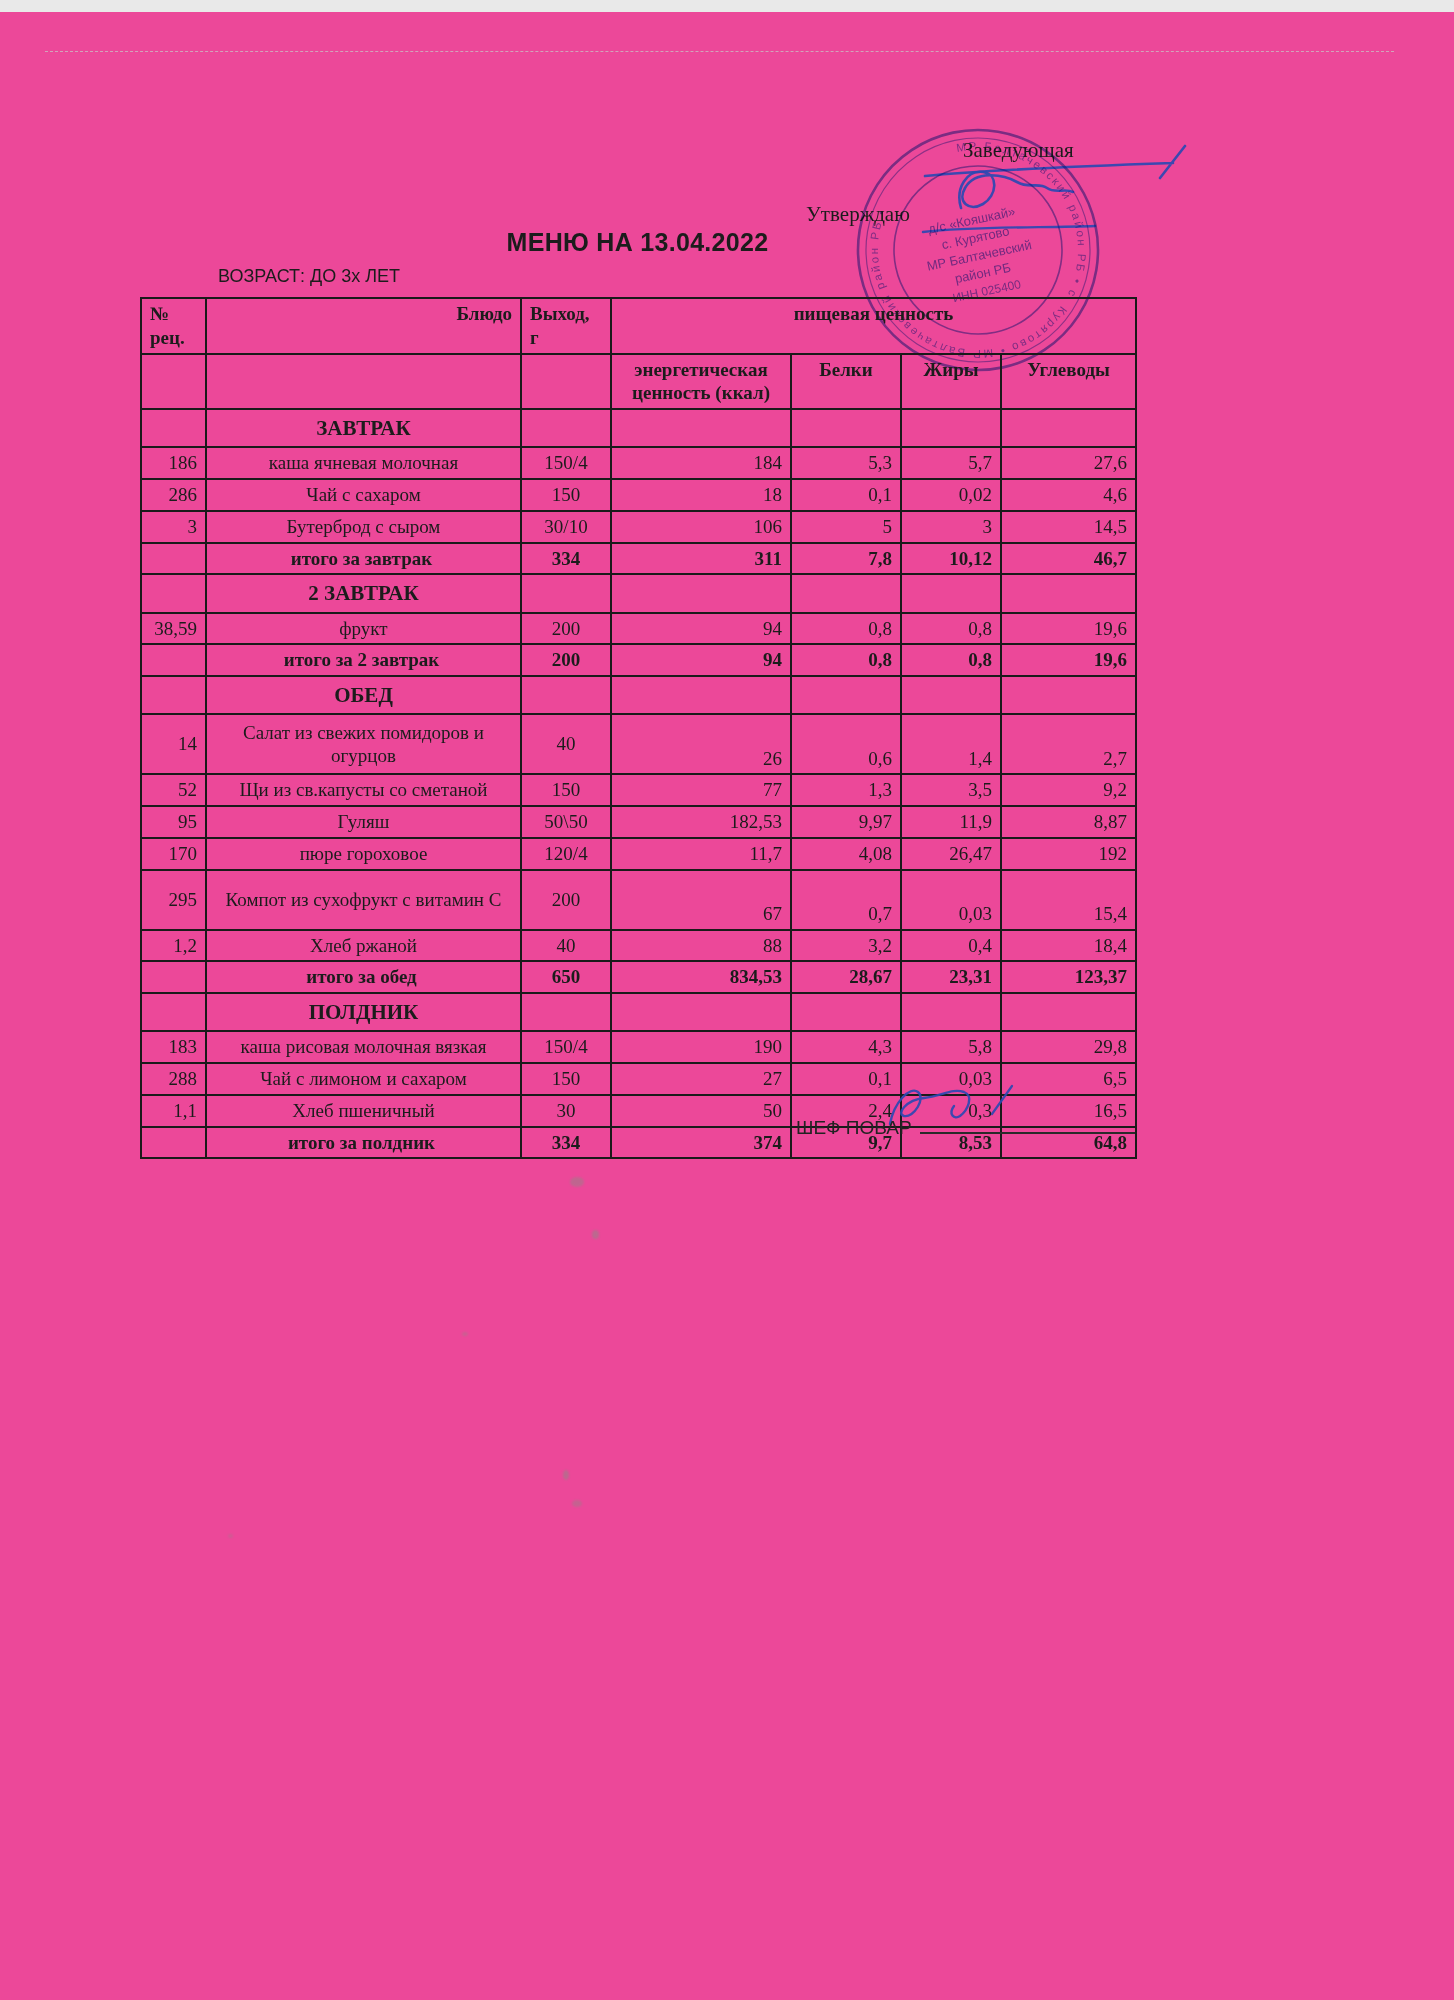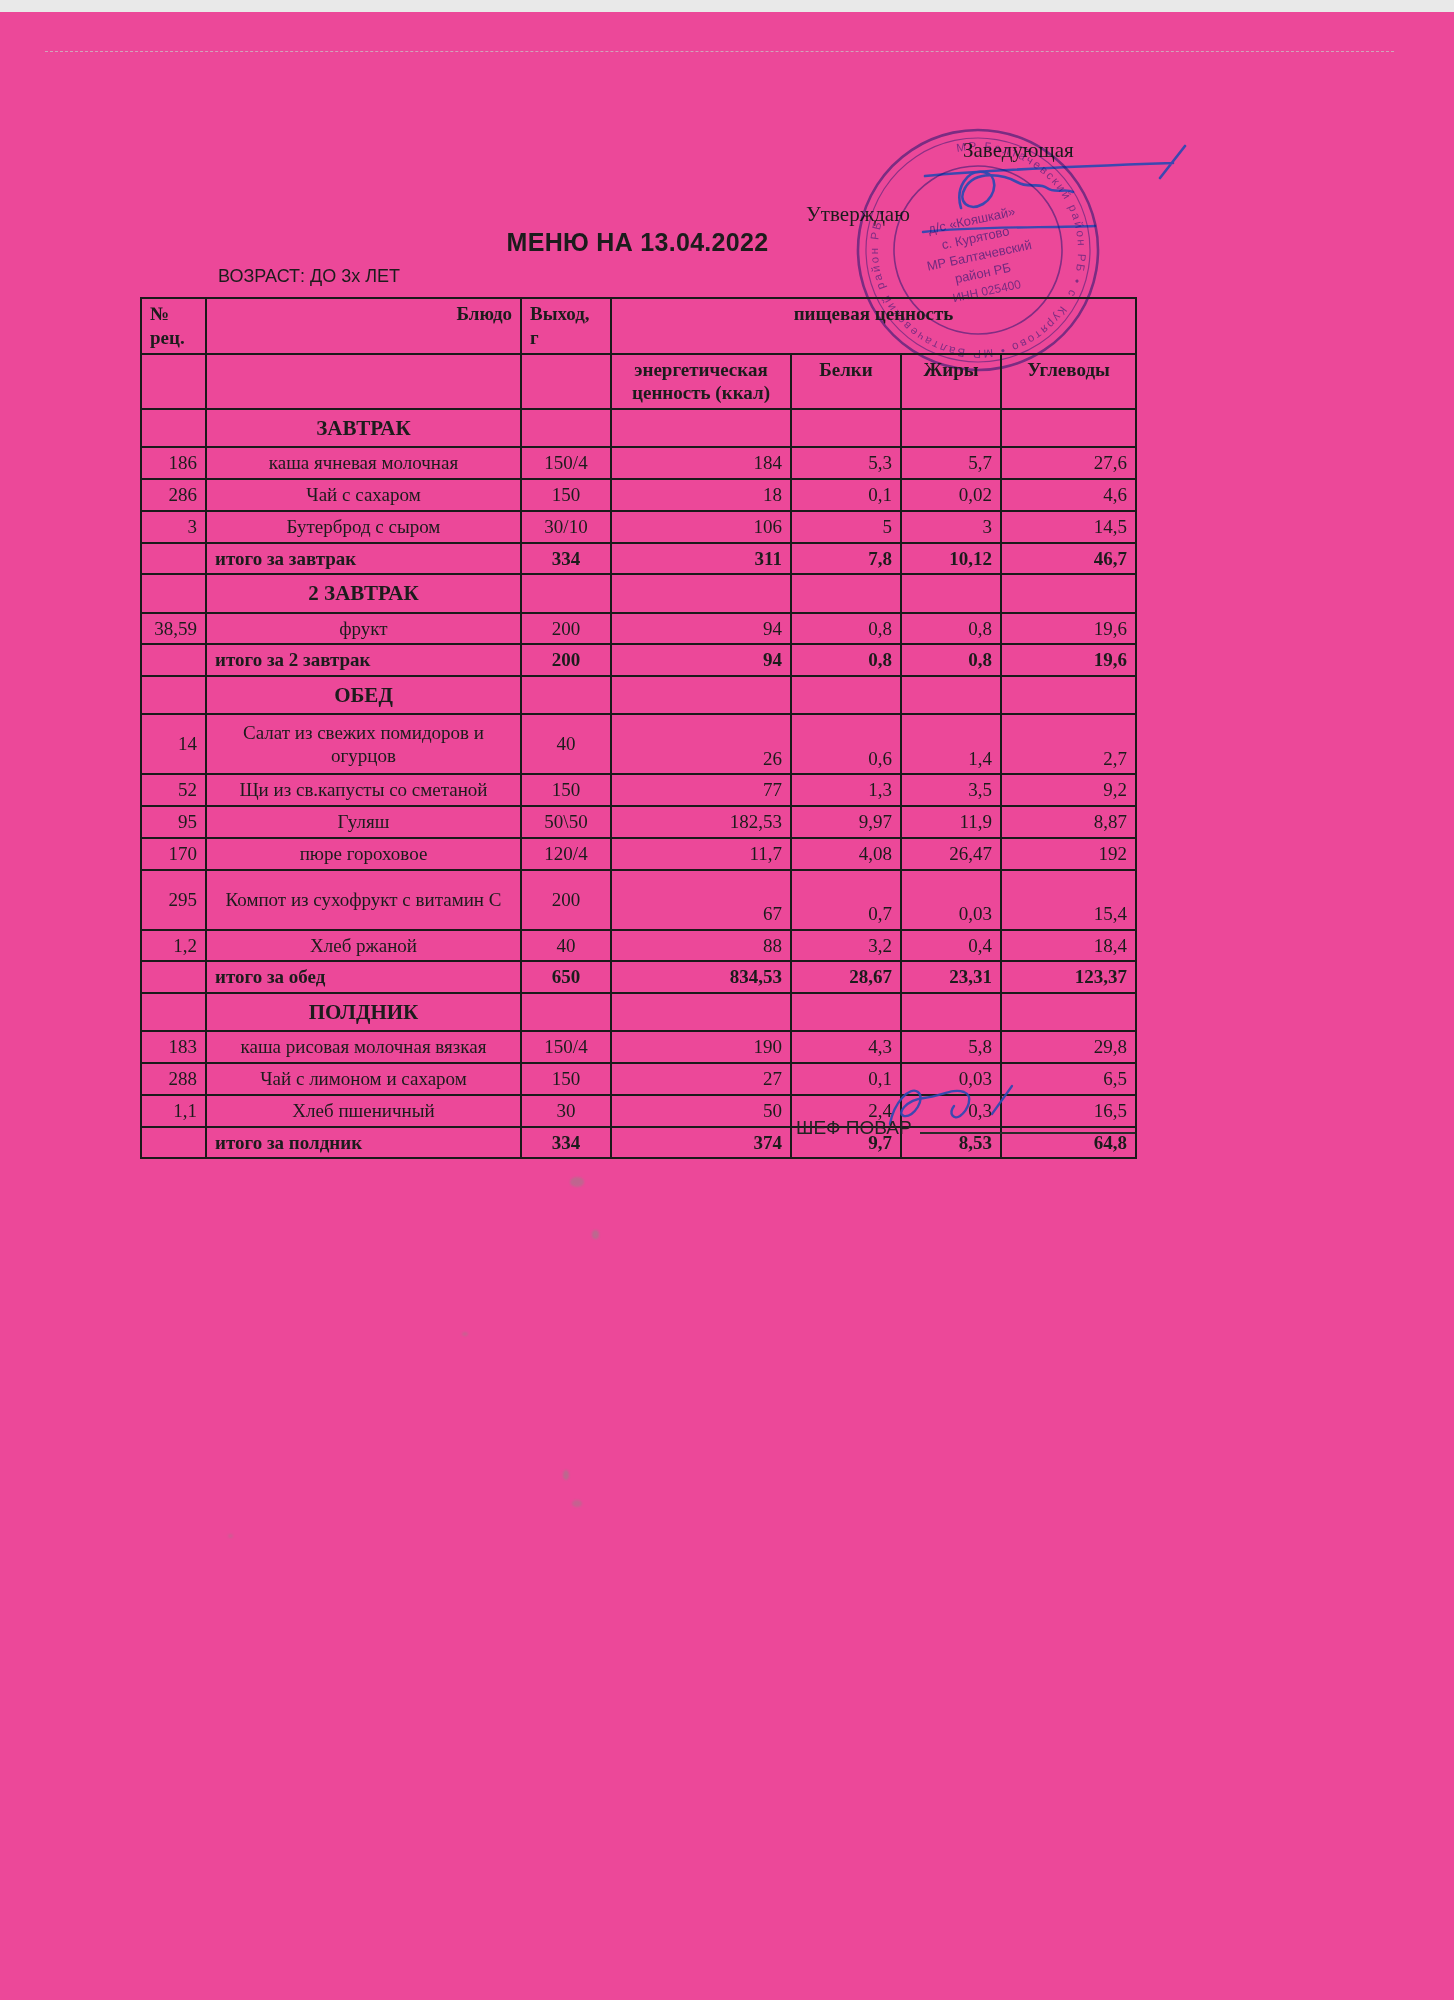--- a/index.html
+++ b/index.html
@@ -44,21 +44,21 @@
   th.h-dish { text-align:right; vertical-align:bottom; }
   th.h-out  { text-align:left; }
   th.h-nutr { text-align:center; vertical-align:bottom; padding-bottom:6px; }
   th.h-sub  { text-align:center; vertical-align:bottom; }
   td.c-num  { text-align:right; padding-right:6px; }
   td.c-dish { text-align:center; padding-left:10px; }
   td.c-out  { text-align:center; }
   td.c-kcal, td.c-prot, td.c-fat, td.c-carb { text-align:right; padding-right:10px; }
   tr.row-section td.c-dish { font-weight:bold; text-align:center; font-size:21px; padding:5px 0; }
   tr.row-total td { font-weight:bold; }
-  tr.row-total td.c-dish { text-align:left; padding-right:12px; }
+  tr.row-total td.c-dish { text-align:center; padding-right:12px; }
   td.out-small { font-size:15px; }
   tr.row-tall td { height:52px; }
   tr.row-tall td.c-kcal, tr.row-tall td.c-prot, tr.row-tall td.c-fat, tr.row-tall td.c-carb { vertical-align:bottom; }
   .chef-block {
     position:absolute; left:796px; top:1100px;
     font-family:"Liberation Sans", sans-serif; font-size:19px; color:#222;
   }
   .chef-line {
     display:inline-block; width:215px; height:20px; margin-left:8px;
     border-bottom:2px solid #2a2a2a;

